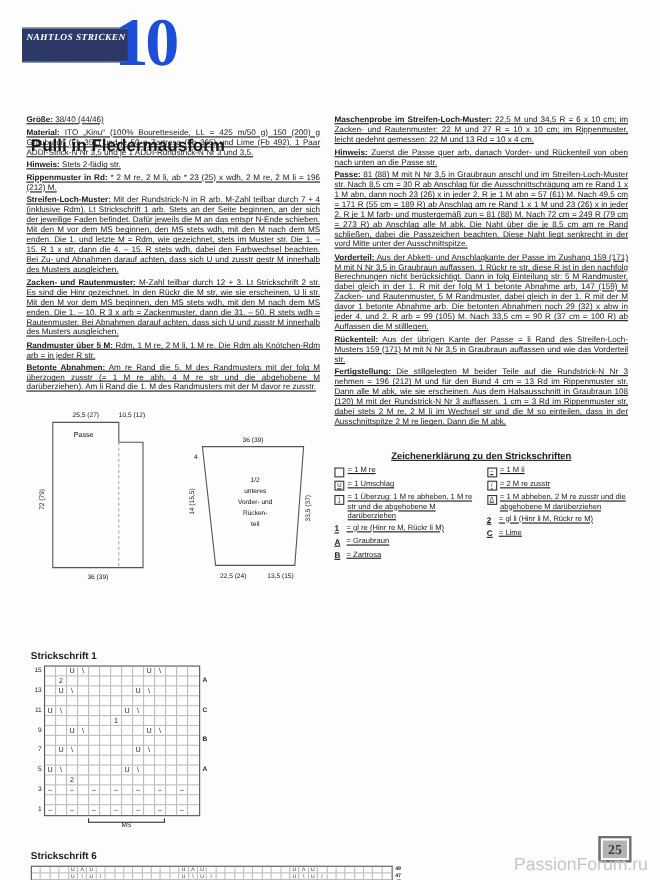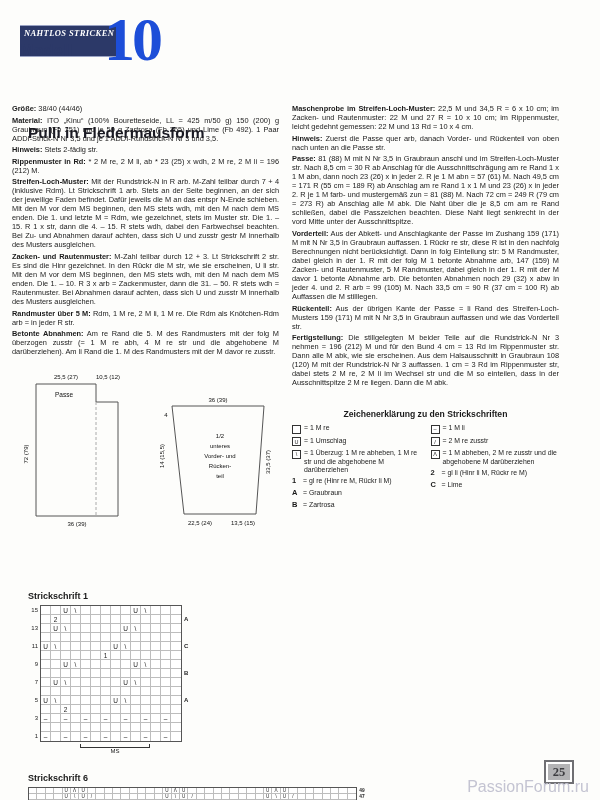--- a/index.html
+++ b/index.html
@@ -6,21 +6,21 @@
   body{width:600px;height:800px;background:#fdfdfb;position:relative;overflow:hidden;
        font-family:"Liberation Sans",sans-serif;color:#1a1a1a;}
   .banner{position:absolute;left:20px;top:25px;background:#2c3968;color:#fff;
           font-family:"Liberation Serif",serif;font-style:italic;font-weight:bold;
           font-size:8.5px;padding:2px 7px 18px 4px;letter-spacing:.4px;
           border-top:1px solid #9aa3c4;border-bottom:1px solid #9aa3c4;}
   .modell{position:absolute;left:20px;top:42px;color:#2c3968;font-weight:bold;font-size:16px;letter-spacing:.3px;}
   .model-number{position:absolute;left:104px;top:8px;font-size:62px;font-weight:bold;
                 color:#1d4ed8;letter-spacing:-3px;line-height:1;font-family:Liberation Serif, serif;}
   .page-title{position:absolute;left:28px;top:76px;font-size:15.5px;font-weight:bold;color:#1a1a24;margin-top:48px;}
-  .columns{position:absolute;left:12px;top:104px;width:547px;display:flex;gap:13px;}
+  .columns{position:absolute;left:24px;top:104px;width:547px;display:flex;gap:13px;text-decoration:underline;}
   .col{width:267px;}
   .para{margin:0 0 2.5px;font-size:7.4px;line-height:1.22;text-align:justify;}
   .para b{font-weight:bold;}
   .schematic{margin:14px 0 0 2px;}
   svg text{font-family:"Liberation Sans",sans-serif;fill:#111;}
   .legend{margin-top:22px;}
   .legend-title{font-size:8.6px;font-weight:bold;margin-bottom:5px;text-align:center;}
   .legend-cols{display:flex;gap:10px;}
   .lcol{flex:1;}
   .litem{display:flex;gap:3px;font-size:6.9px;line-height:1.18;margin-bottom:3px;}

